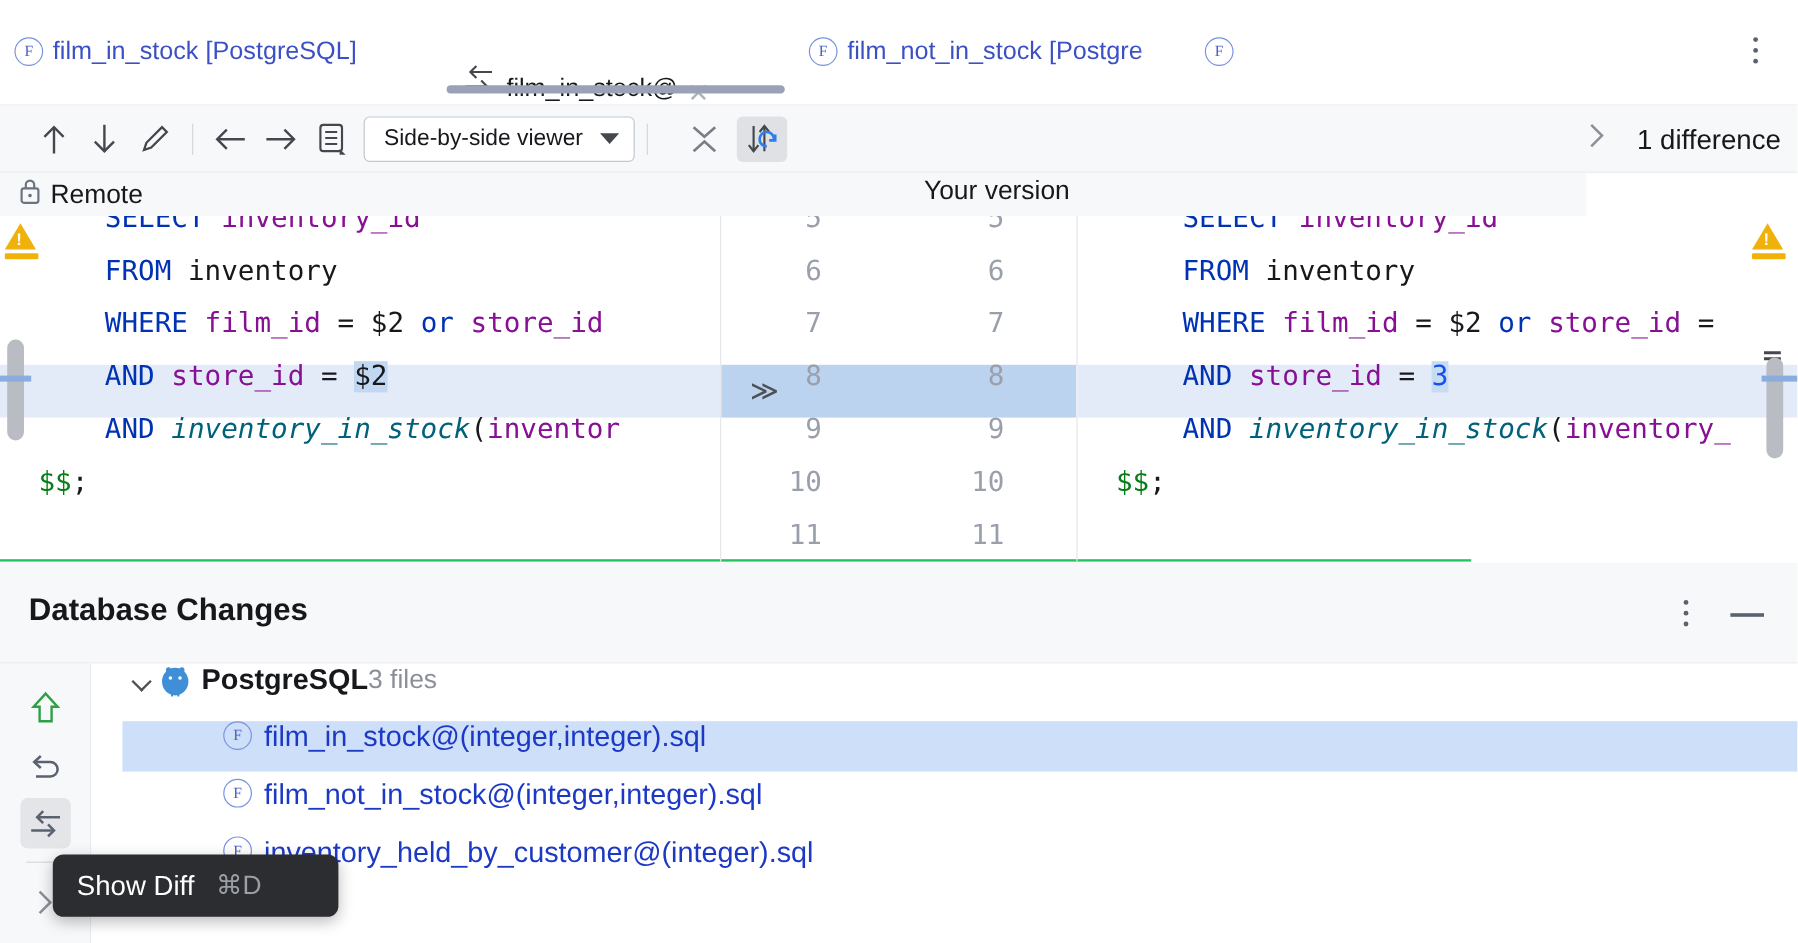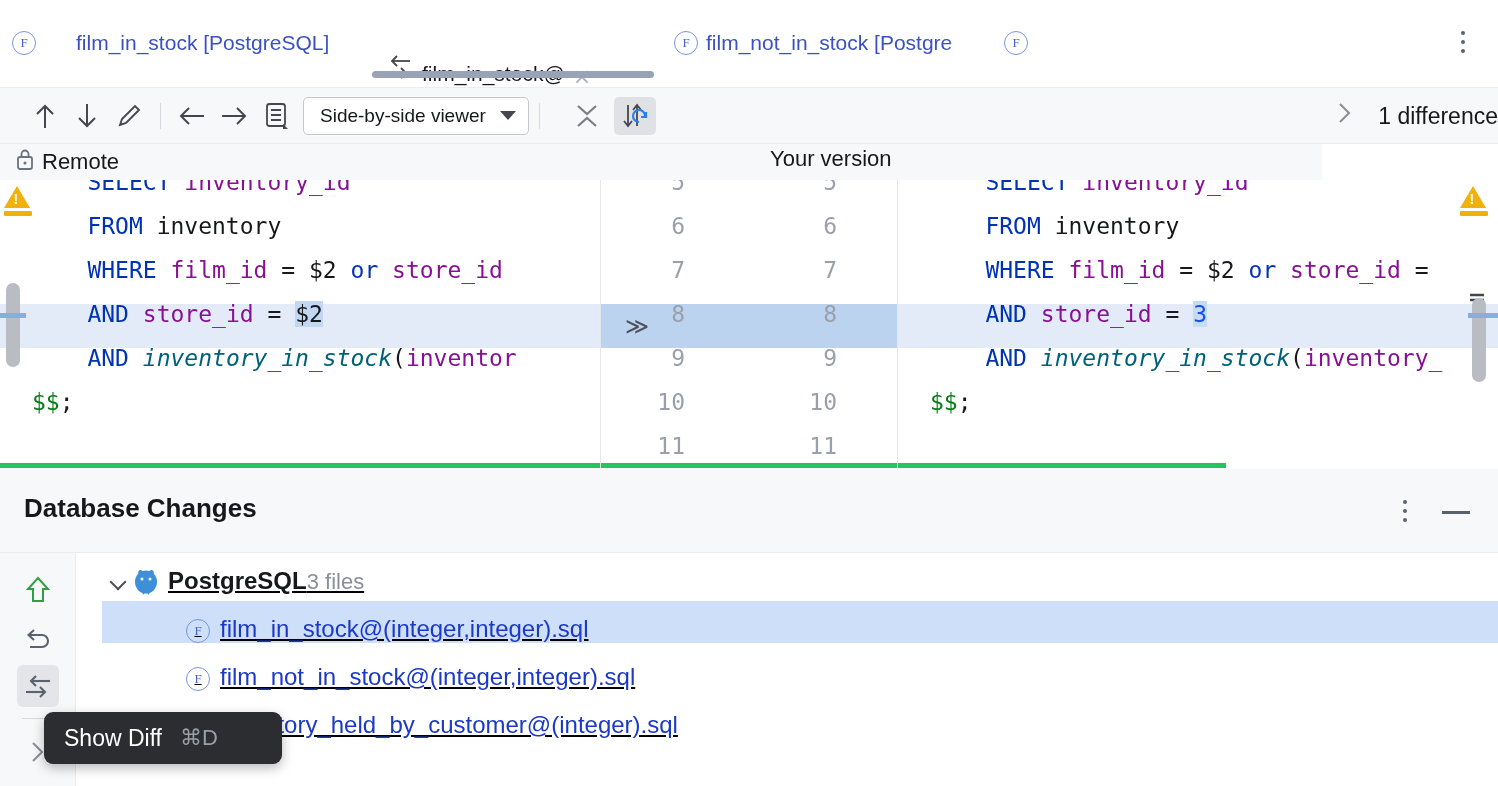--- a/index.html
+++ b/index.html
@@ -23,21 +23,21 @@
   .tab {
     position:relative; height:86px; display:flex; align-items:center;
     padding:0 12px; gap:8px; white-space:nowrap;
     font-size:21px; color:#3a53c8; cursor:pointer;
     overflow:hidden;
   }
   .tab.inactive { color:#3b50c4; }
   .tab.active { color:#17181c; }
   .tab .tablabel { display:block; max-width:100%; overflow:hidden; }
   .tab.t1 { width:372px; }
-  .tab.t1 .tablabel { width:356px; mask-image:linear-gradient(90deg,#000 88%,transparent 100%);margin-left:32px; -webkit-mask-image:linear-gradient(90deg,#000 88%,transparent 100%); }
+  .tab.t1 .tablabel { width:356px; mask-image:linear-gradient(90deg,#000 88%,transparent 100%); -webkit-mask-image:linear-gradient(90deg,#000 88%,transparent 100%); }
   .tab.t2 { width:290px;align-items:flex-end; }
   .tab.t3 { width:330px; }
   .tab.t3 .tablabel { width:300px; mask-image:linear-gradient(90deg,#000 88%,transparent 100%); -webkit-mask-image:linear-gradient(90deg,#000 88%,transparent 100%); }
   .tab.t4 { width:380px; }
   .tab.t4 .tablabel { width:340px; mask-image:linear-gradient(90deg,#000 88%,transparent 100%); -webkit-mask-image:linear-gradient(90deg,#000 88%,transparent 100%); }
   .tab .underline {
     position:absolute; left:0; right:8px; bottom:8px; height:7px; border-radius:4px;
     background:#9aa2b8;
   }
   .ficon {
@@ -76,32 +76,32 @@
   .tbtn.selected { background:#dfe1e5; }
   .vsep { width:1px; height:26px; background:#d6d8dd; margin:0 10px; }
   .combo {
     height:38px; border:1px solid #c4c7ce; border-radius:5px; background:#fff;
     display:flex; align-items:center; padding:0 12px 0 16px; gap:14px;
     font-size:19px; color:#17181c; cursor:pointer; white-space:nowrap;
   }
   .caret { width:0; height:0; border-left:8px solid transparent; border-right:8px solid transparent; border-top:9px solid #44474d; }
   .diffcount {
     position:absolute; right:0px; top:0; height:56px; display:flex; align-items:center; gap:22px;
-    padding-right:0; font-size:23px; color:#17181c; white-space:nowrap;
+    padding-right:14px; font-size:23px; color:#17181c; white-space:nowrap;
   }
 
   
   .panetitles {
     position:absolute; left:0; top:144px; width:1322px; height:36px; background:#f7f8fa;
   }
   .ptitle-left { position:absolute; left:14px; top:2px; display:flex; align-items:center; gap:6px; font-size:22px; color:#17181c; }
   .ptitle-right { position:absolute; left:770px; top:2px; font-size:22px; color:#17181c; }
 
   
-  .diffbody { position:absolute; left:0; top:180px; width:1226px; height:288px; background:#fff; border-bottom:5px solid #22c55e; }
+  .diffbody { position:absolute; left:0; top:180px; width:1226px; height:288px; background:#fff; border-bottom:2px solid #22c55e; }
   .pane { position:absolute; top:0; height:288px; overflow:hidden; }
   .pane-left { left:0; width:600px; }
   .pane-gutter { left:600px; width:298px; border-left:1px solid #e6e7eb; border-right:1px solid #e6e7eb; }
   .pane-right { left:898px; width:600px; }
   .codeline {
     position:absolute; height:44px; line-height:44px; white-space:pre;
     font-family:"DejaVu Sans Mono", monospace; font-size:23px;
   }
   .hl-row { position:absolute; height:44px; width:100%; background:#e4ebf8; }
   .hl-row.strong { background:#bcd3ef; }
@@ -134,21 +134,21 @@
   .dbmore i { position:absolute; left:11px; width:4px; height:4px; border-radius:50%; background:#5a6270; }
   .dbmore i:nth-child(1){ top:3px; } .dbmore i:nth-child(2){ top:12px; } .dbmore i:nth-child(3){ top:21px; }
   .dbmin { position:absolute; right:28px; top:42px; width:28px; height:3px; background:#5a6270; cursor:pointer; }
 
   .dbsidebar { position:absolute; left:0; top:84px; width:76px; height:233px; background:#f7f8fa; border-right:1px solid #ebecf0; }
   .sbbtn { position:absolute; left:17px; width:42px; height:42px; display:flex; align-items:center; justify-content:center; cursor:pointer; border-radius:6px; }
   .sbbtn.hover { background:#e3e5e9; }
   .sbdiv { position:absolute; left:22px; width:32px; height:1px; background:#d6d8dd; }
 
   .treearea { position:absolute; left:76px; top:84px; width:1422px; height:233px; background:#fff; }
-  .treerow { position:absolute; left:0; height:42px; display:flex; align-items:flex-end; white-space:nowrap; cursor:pointer;text-decoration:underline; }
+  .treerow { position:absolute; left:0; height:42px; display:flex; align-items:flex-start; white-space:nowrap; cursor:pointer; }
   .treerow.group { left:0; padding-left:28px; gap:0; }
   .treerow.selected { background:#cedffa; }
   .chev { width:28px; height:28px; position:relative; flex:0 0 28px; }
   .chev:after {
     content:""; position:absolute; left:8px; top:9px; width:10px; height:10px;
     border-right:2.4px solid #4d5157; border-bottom:2.4px solid #4d5157; transform:rotate(45deg);
   }
   .pgicon { width:28px; height:28px; flex:0 0 28px; margin-right:8px; position:relative; }
   .gname { font-size:24px; color:#17181c; font-weight:bold; }
   .gcount { font-size:22px; color:#8a8f99; }

